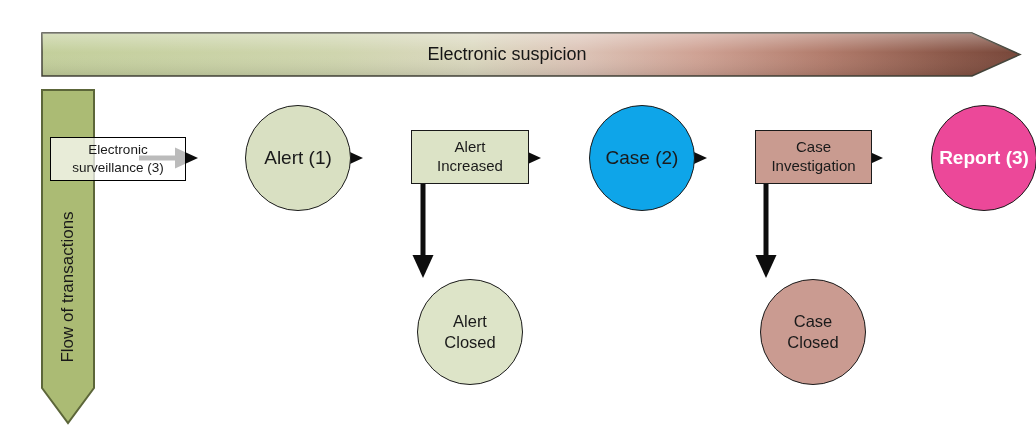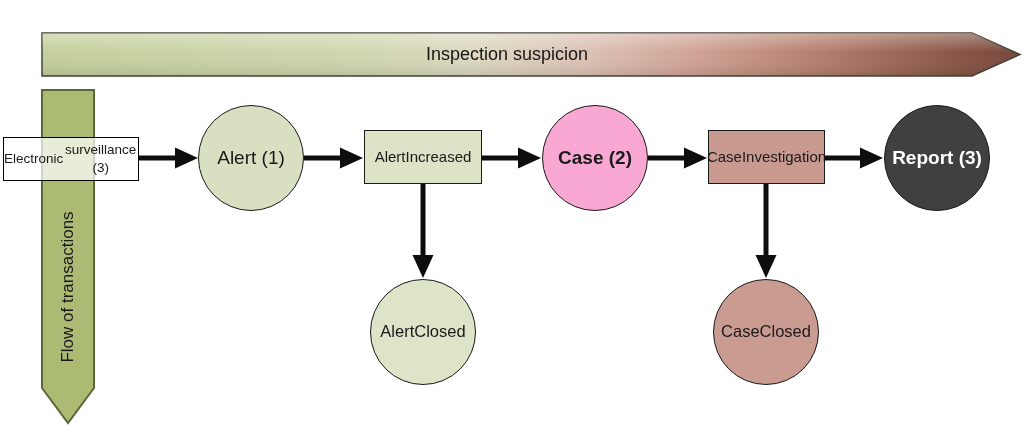--- a/index.html
+++ b/index.html
@@ -14,22 +14,22 @@
     display:flex;align-items:center;justify-content:center;
     font-size:18px;color:#161616;
   }
   .flow-label{
     left:68px;top:287px;width:300px;height:24px;margin-left:-150px;margin-top:-12px;
     transform:rotate(-90deg);
     display:flex;align-items:center;justify-content:center;
     font-size:17px;color:#191919;white-space:nowrap;
   }
   .node{
-    display:flex;flex-direction:row;align-items:center;justify-content:center;
-    text-align:center;border:1.5px solid #1a1a1a;line-height:1.25;
+    display:flex;flex-direction:column;align-items:center;justify-content:center;
+    text-align:center;border:1.5px solid #1a1a1a;line-height:1.25;margin-left:47px;
   }
   .rect-node{font-size:15px;}
   .circle-node{border-radius:50%;font-size:19px;line-height:1.3;}
   .surv-box{
     left:3px;top:137px;width:136px;height:44px;
     background:rgba(255,255,255,0.72);border:1.5px solid #000;
     font-size:13.5px;line-height:1.35;
   }
   .n-alert{left:198px;top:105px;width:106px;height:106px;}
   .n-case{left:542px;top:105px;width:106px;height:106px;}
@@ -86,48 +86,48 @@
       <polygon stroke="none" points="860,147.5 860,168.5 883,158"></polygon>
 
       <line x1="423" y1="184" x2="423" y2="262"></line>
       <polygon stroke="none" points="412.5,255 433.5,255 423,278"></polygon>
 
       <line x1="766" y1="184" x2="766" y2="262"></line>
       <polygon stroke="none" points="755.5,255 776.5,255 766,278"></polygon>
     </g>
   </svg>
 
-  <div class="abs band-label">Inspection suspicion</div>
+  <div class="abs band-label">Electronic suspicion</div>
 
   <div class="abs flow-label">Flow of transactions</div>
 
   <div class="abs node surv-box">
     <span>Electronic</span>
     <span>surveillance (3)</span>
   </div>
 
   <div class="abs node circle-node n-alert" style="background-color: rgb(217, 224, 194); text-align: center;">
     <span>Alert (1)</span>
   </div>
 
   <div class="abs node rect-node n-alert-insp" style="background-color: rgb(220, 227, 198);">
     <span>Alert</span>
     <span>Increased</span>
   </div>
 
-  <div class="abs node circle-node n-case" style="background-color: #f9a8d4; font-weight: bold;">
+  <div class="abs node circle-node n-case" style="background-color: #0ea5e9;">
     <span>Case (2)</span>
   </div>
 
   <div class="abs node rect-node n-case-inv" style="background-color: rgb(201, 155, 144);">
     <span>Case</span>
     <span>Investigation</span>
   </div>
 
-  <div class="abs node circle-node n-report" style="background-color: #404040; align-items: center;">
+  <div class="abs node circle-node n-report" style="background-color: #ec4899; align-items: center;">
     <span>Report (3)</span>
   </div>
 
   <div class="abs node circle-node n-alert-closed" style="background-color: rgb(221, 228, 200);">
     <span>Alert</span>
     <span>Closed</span>
   </div>
 
   <div class="abs node circle-node n-case-closed" style="background-color: rgb(202, 155, 145);">
     <span>Case</span>

